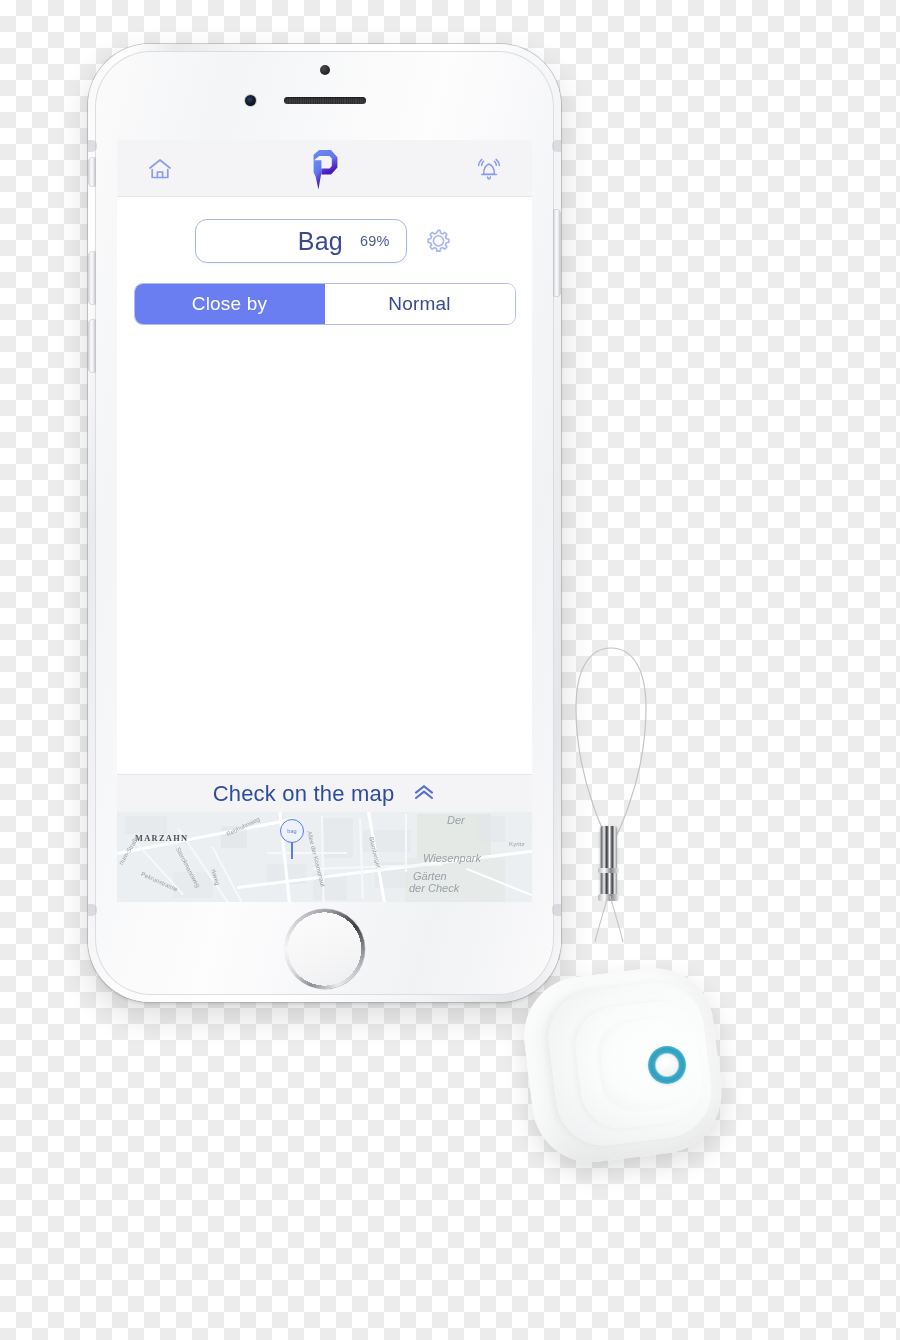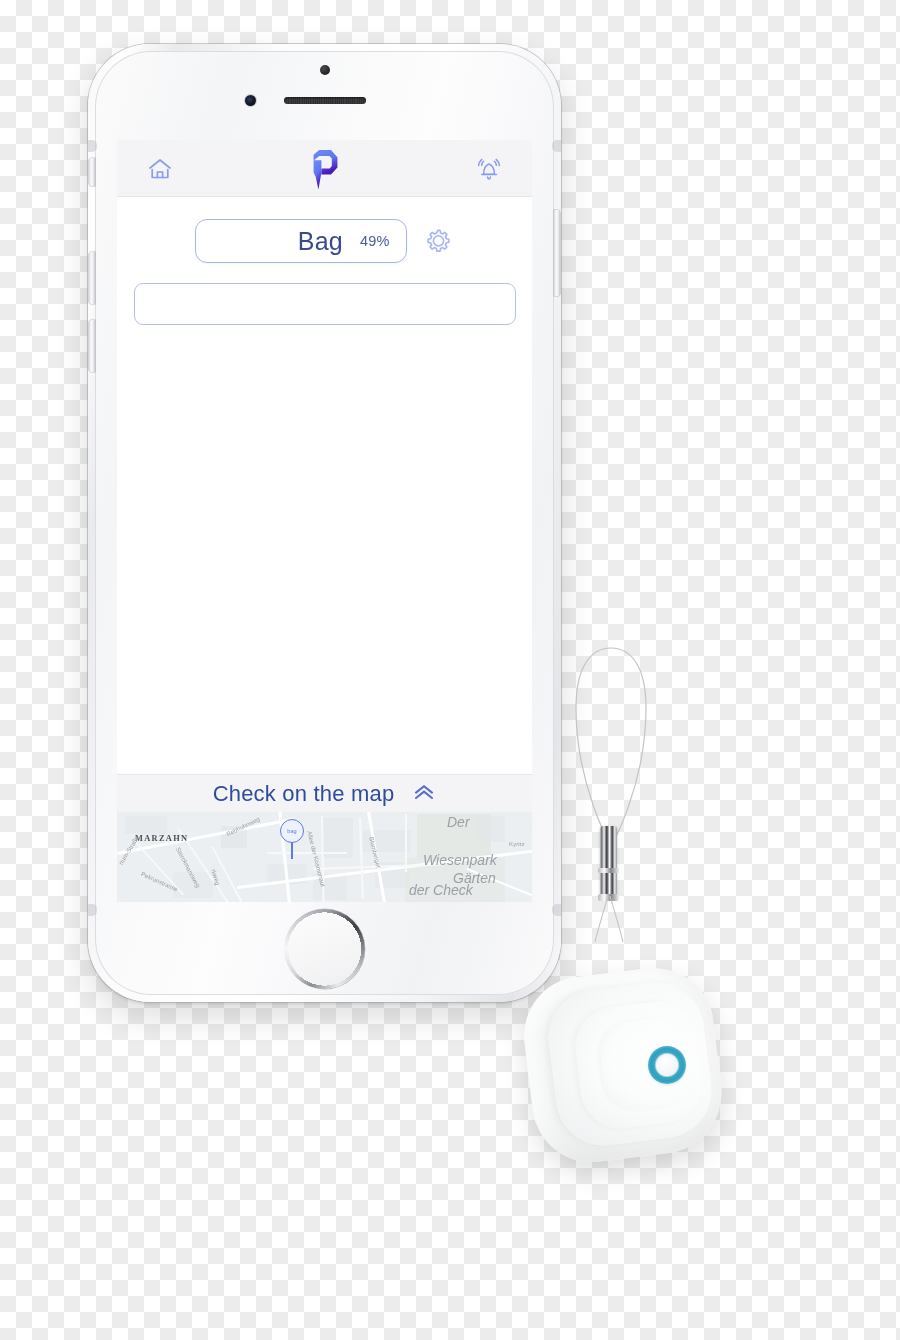--- a/index.html
+++ b/index.html
@@ -230,21 +230,21 @@
   .map-label {
     position: absolute;
     color: #8b8f94;
     white-space: nowrap;
     transform-origin: 0 0;
   }
   .map-label.town {
     color: #4c5055; font-weight: bold; font-size: 8.4px; letter-spacing: 1.3px;
   }
   .map-label.street { font-size: 6.2px; color: #9aa0a6; }
-  .map-label.park { font-size: 14px; color: #9aa0a6; font-style: italic; }
+  .map-label.park { font-size: 11px; color: #9aa0a6; font-style: italic; }
 
   #map-marker { position: absolute; left: 163px; top: 7px; width: 24px; height: 40px; }
   #map-marker-pin-circle {
     position: absolute; left: 0; top: 0;
     width: 24px; height: 24px; border-radius: 50%;
     border: 1.7px solid #5b7ce0;
     background: #eef2fd;
     display: flex; align-items: center; justify-content: center;
   }
   #map-marker-label { font-size: 5.6px; color: #5b7ce0; }
@@ -396,35 +396,37 @@
           <path d="M3.6 9.6 A9.4 9.4 0 0 1 6.8 3.4"></path>
           <path d="M21.4 9.4 A6 6 0 0 0 19.4 5.2"></path>
           <path d="M24.4 9.6 A9.4 9.4 0 0 0 21.2 3.4"></path>
         </svg>
       </div>
     </div>
 
     <div id="device-row">
       <div id="device-chip">
         <span id="device-name">Bag</span>
-        <span id="device-battery">49%</span>
+        <span id="device-battery">69%</span>
       </div>
       <div id="settings-gear-button">
         <svg width="30" height="30" viewBox="0 0 30 30" fill="none" stroke="#a8b4f2" stroke-width="1.6" stroke-linejoin="round">
           <path d="M15 4.4 L17.1 4.4 L17.6 7.0 L19.6 7.9 L21.8 6.4 L23.9 8.5 L22.4 10.7
                    L23.3 12.7 L25.9 13.2 L25.9 16.3 L23.3 16.8 L22.4 18.8 L23.9 21.0
                    L21.8 23.1 L19.6 21.6 L17.6 22.5 L17.1 25.1 L13.9 25.1 L13.4 22.5
                    L11.4 21.6 L9.2 23.1 L7.1 21.0 L8.6 18.8 L7.7 16.8 L5.1 16.3
                    L5.1 13.2 L7.7 12.7 L8.6 10.7 L7.1 8.5 L9.2 6.4 L11.4 7.9 L13.4 7.0 Z"></path>
           <circle cx="15.5" cy="14.8" r="5.1"></circle>
         </svg>
       </div>
     </div>
 
     <div id="range-segmented">
+      <div class="segment active">Close by</div>
+      <div class="segment inactive">Normal</div>
     </div>
 
 
     <div id="map-section">
 
       <div id="map-header">
         <span id="map-header-label">Check on the map</span>
         <span>
           <svg width="24" height="18" viewBox="0 0 24 18" fill="none" stroke="#5b6fc9" stroke-width="2.1" stroke-linecap="round" stroke-linejoin="round">
             <path d="M4 9.6 L12 3.2 L20 9.6"></path>
@@ -464,21 +466,21 @@
         <div class="map-label town" style="left:18px;  top:22px;font-family:Liberation Serif, serif;">MARZAHN</div>
         <div class="map-label street" style="left:108px; top:19px;  transform:rotate(-26deg)">Rebhuhnweg</div>
         <div class="map-label street" style="left:64px;  top:34px;  transform:rotate(62deg)">Sterckmannweg</div>
         <div class="map-label street" style="left:26px;  top:58px;  transform:rotate(24deg)">Pekrunstrasse</div>
         <div class="map-label street" style="left:0px;   top:50px;  transform:rotate(-58deg)">num-Straße</div>
         <div class="map-label street" style="left:100px; top:56px;  transform:rotate(74deg)">rkweg</div>
         <div class="map-label street" style="left:196px; top:18px;  transform:rotate(76deg)">Allee der Kosmonaut</div>
         <div class="map-label street" style="left:258px; top:24px;  transform:rotate(76deg)">Blumberger</div>
         <div class="map-label park" style="left:330px; top:2px;">Der</div>
         <div class="map-label park" style="left:306px; top:12px;margin-top:28px;">Wiesenpark</div>
-        <div class="map-label park" style="left:296px; top:58px;margin-left:40px;">Gärten</div>
+        <div class="map-label park" style="left:296px; top:58px;">Gärten</div>
         <div class="map-label park" style="left:292px; top:70px;">der Check</div>
         <div class="map-label street" style="left:392px; top:28px;">Kyritz</div>
 
         <div id="map-marker">
           <div id="map-marker-stem"></div>
           <div id="map-marker-pin-circle">
             <span id="map-marker-label">bag</span>
           </div>
         </div>
       </div>

